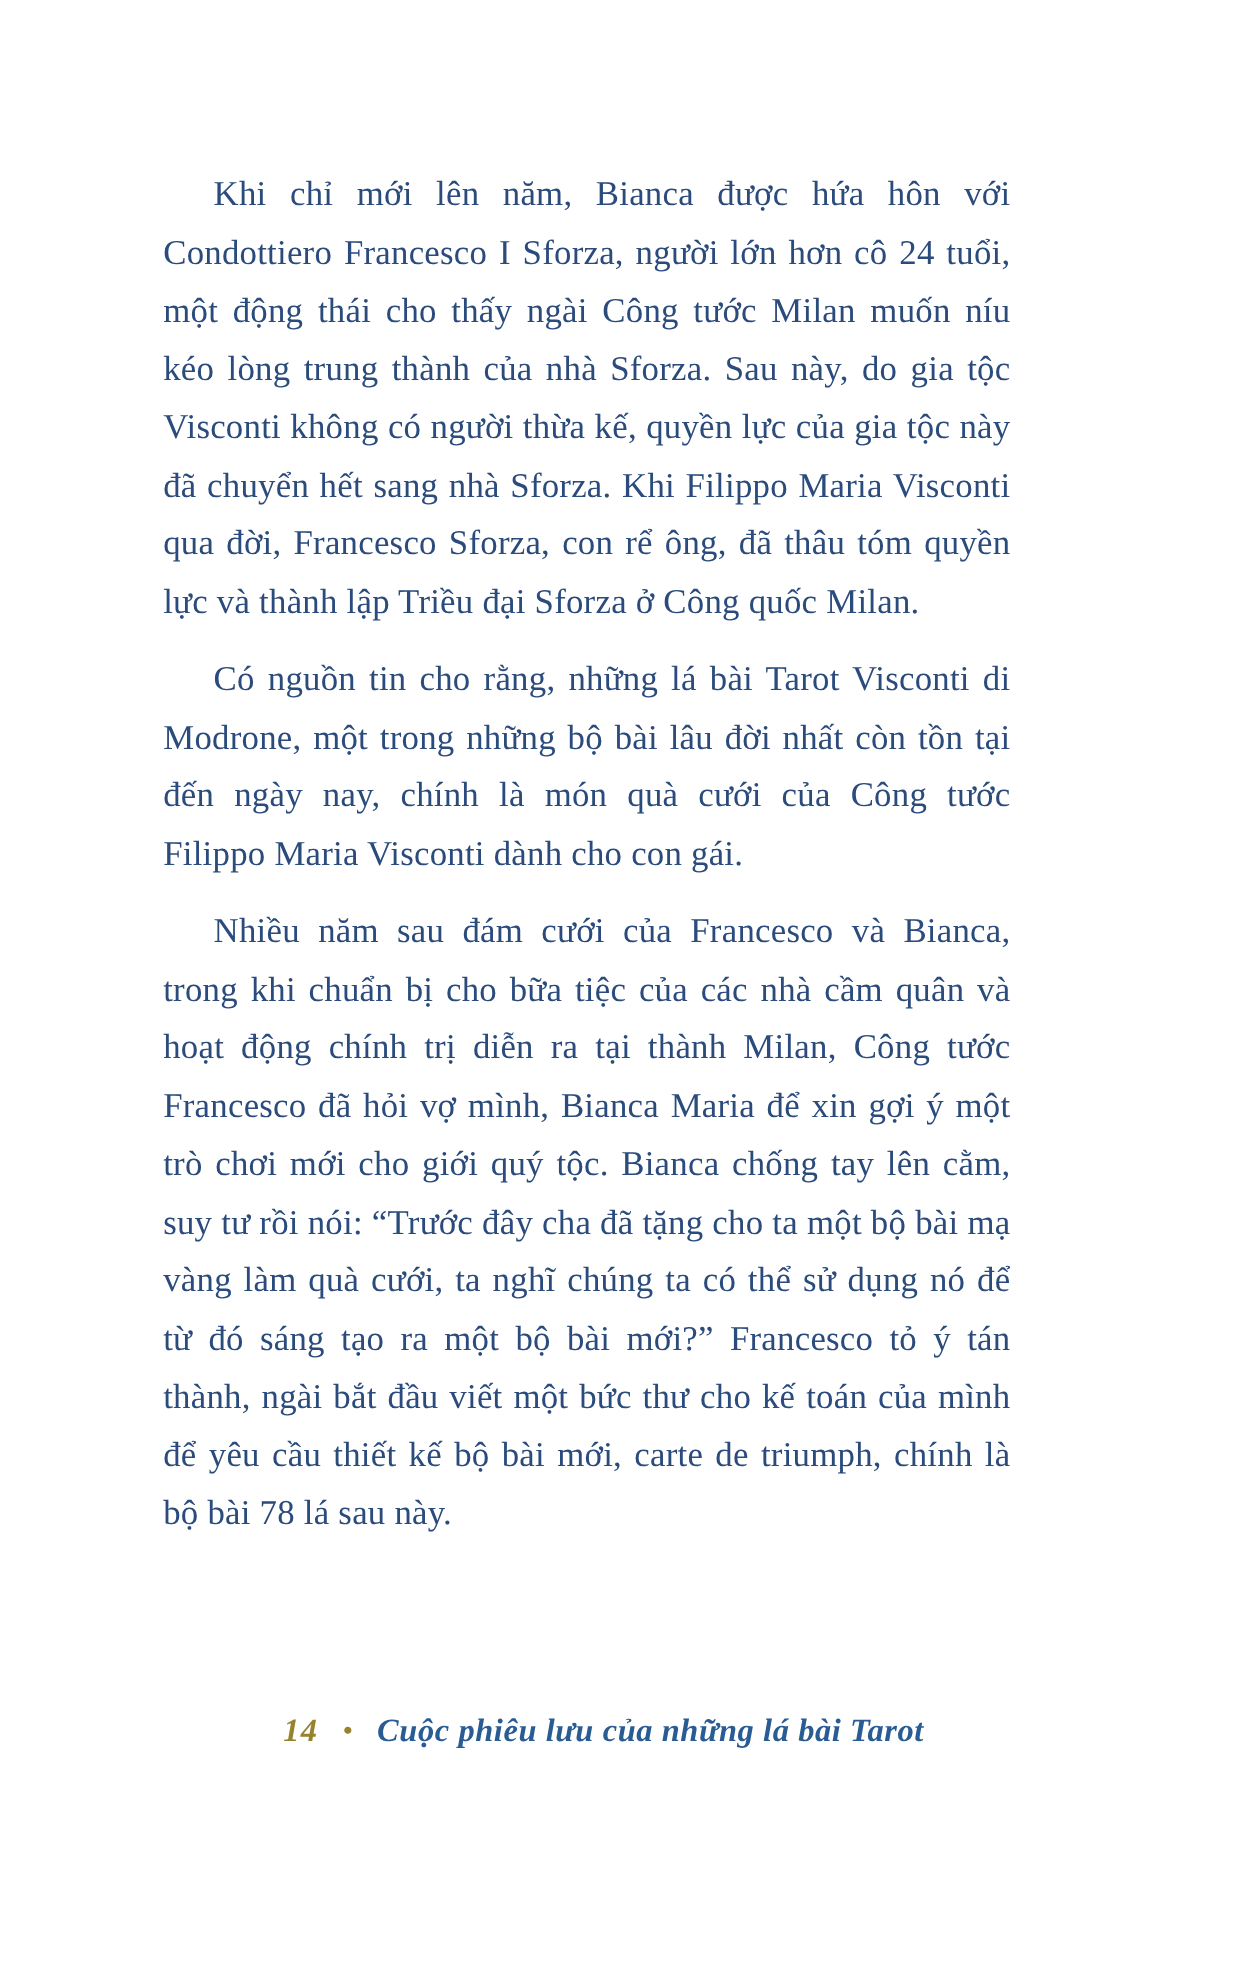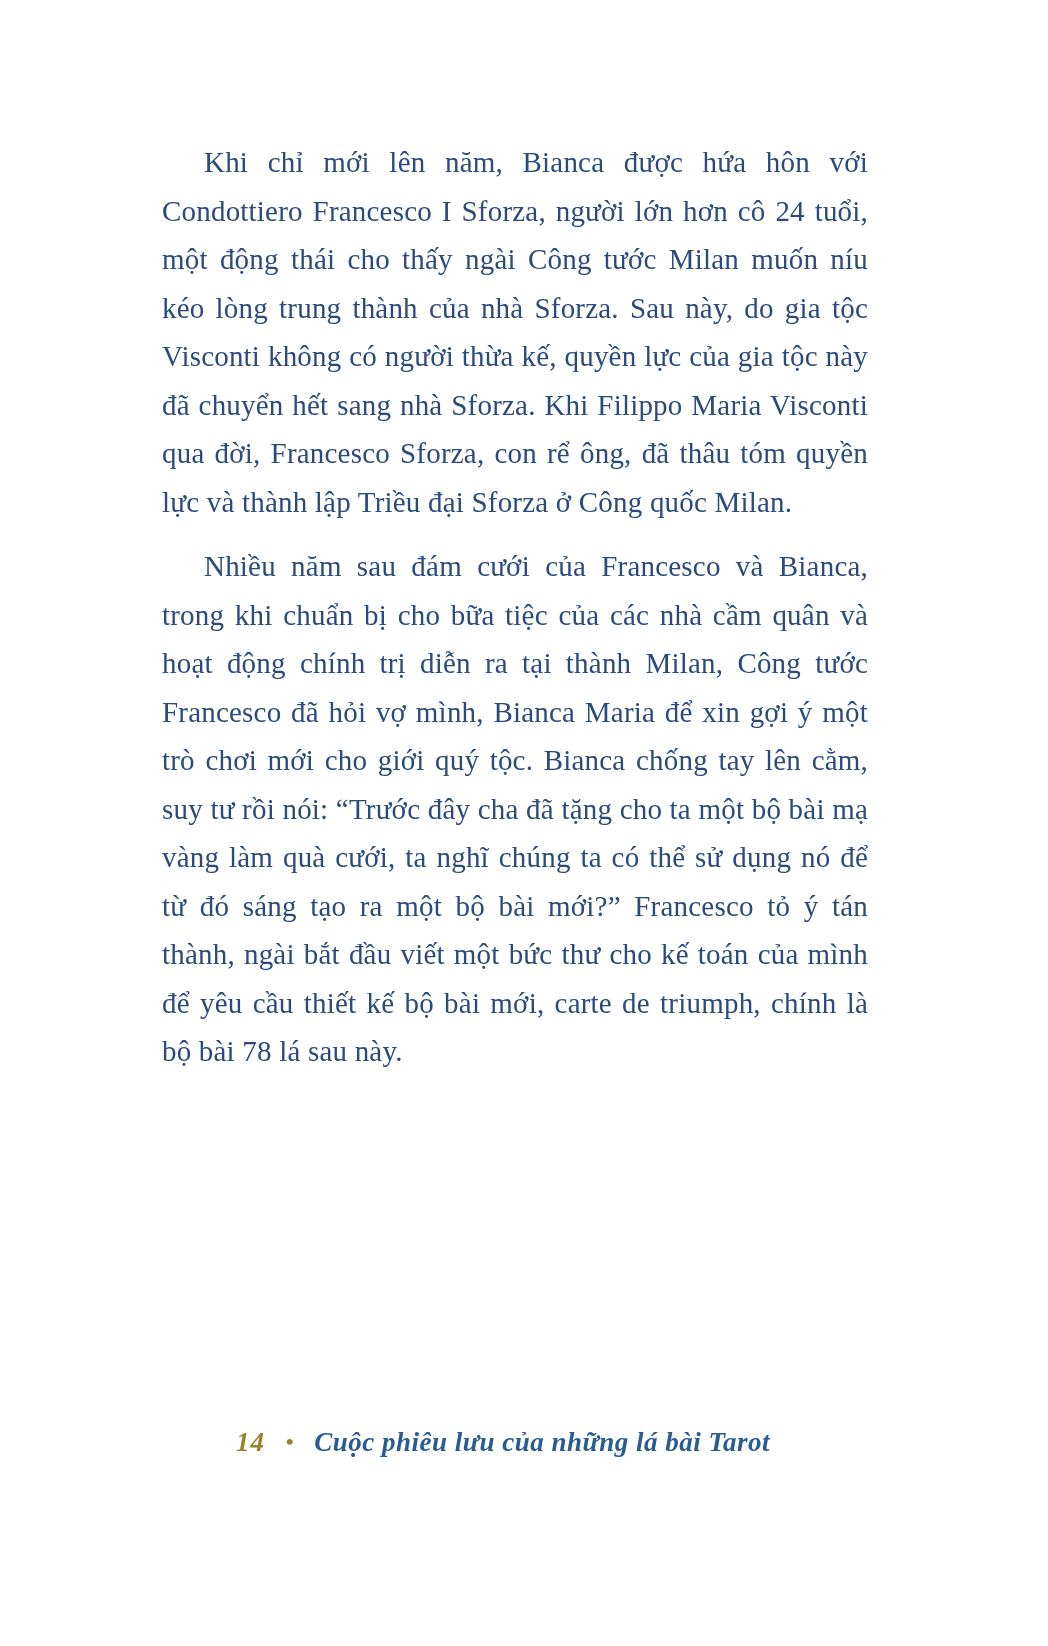--- a/index.html
+++ b/index.html
@@ -18,21 +18,21 @@
     position: absolute;
     top: 0;
     left: 0;
     width: 1048px;
     height: 1646px;
     background: #ffffff;
   }
   .text-block {
     position: absolute;
     top: 138px;
-    left: 162px;
+    left: 136px;
     width: 706px;
   }
   .body-par {
     margin: 0 0 16px 0;
     font-size: 29px;
     line-height: 48.5px;
     color: #2a4b7c;
     text-align: justify;
     text-indent: 42px;
     letter-spacing: 0.2px;
@@ -66,20 +66,21 @@
     letter-spacing: 0.5px;
   }
 </style>
 </head>
 <body>
 
 <div class="page">
 
   <div class="text-block">
     <p class="body-par">Khi chỉ mới lên năm, Bianca được hứa hôn với Condottiero Francesco I Sforza, người lớn hơn cô 24 tuổi, một động thái cho thấy ngài Công tước Milan muốn níu kéo lòng trung thành của nhà Sforza. Sau này, do gia tộc Visconti không có người thừa kế, quyền lực của gia tộc này đã chuyển hết sang nhà Sforza. Khi Filippo Maria Visconti qua đời, Francesco Sforza, con rể ông, đã thâu tóm quyền lực và thành lập Triều đại Sforza ở Công quốc Milan.</p>
+    <p class="body-par">Có nguồn tin cho rằng, những lá bài Tarot Visconti di Modrone, một trong những bộ bài lâu đời nhất còn tồn tại đến ngày nay, chính là món quà cưới của Công tước Filippo Maria Visconti dành cho con gái.</p>
     <p class="body-par">Nhiều năm sau đám cưới của Francesco và Bianca, trong khi chuẩn bị cho bữa tiệc của các nhà cầm quân và hoạt động chính trị diễn ra tại thành Milan, Công tước Francesco đã hỏi vợ mình, Bianca Maria để xin gợi ý một trò chơi mới cho giới quý tộc. Bianca chống tay lên cằm, suy tư rồi nói: “Trước đây cha đã tặng cho ta một bộ bài mạ vàng làm quà cưới, ta nghĩ chúng ta có thể sử dụng nó để từ đó sáng tạo ra một bộ bài mới?” Francesco tỏ ý tán thành, ngài bắt đầu viết một bức thư cho kế toán của mình để yêu cầu thiết kế bộ bài mới, carte de triumph, chính là bộ bài 78 lá sau này.</p>
   </div>
 
   <div class="footer">
     <span class="page-num">14</span>
     <span class="sep">•</span>
     <span class="book-title">Cuộc phiêu lưu của những lá bài Tarot</span>
   </div>
 
 </div>

